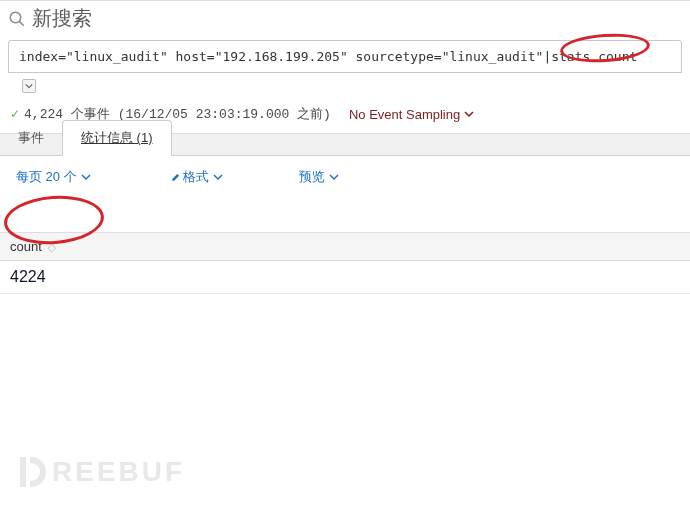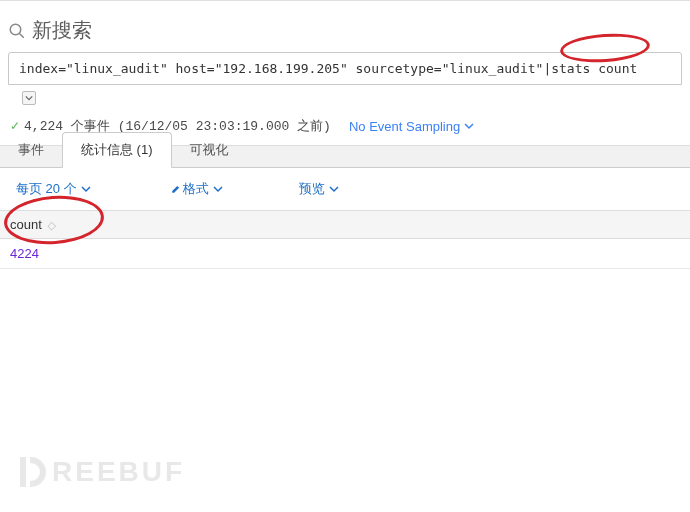--- a/index.html
+++ b/index.html
@@ -8,21 +8,21 @@
     background: #fff;
     color: #333;
     width: 690px;
     height: 512px;
     position: relative;
     overflow: hidden;
   }
   .header {
     display: flex;
     align-items: center;
-    padding: 16px 10px 8px 8px;
+    padding: 4px 10px 8px 8px;
     border-top: 1px solid #e0e0e0;
   }
   .search-icon {
     width: 18px;
     height: 18px;
     margin-right: 6px;
     color: #888;
   }
   .search-title {
     font-size: 20px;
@@ -54,21 +54,21 @@
   .time-toggle svg { width: 8px; height: 8px; color: #666; }
   .status-row {
     display: flex;
     align-items: center;
     padding: 4px 10px 10px 10px;
     font-size: 13px;
   }
   .check-icon { color: #5cb85c; margin-right: 4px; font-size: 12px; }
   .event-count { color: #4a4a4a; font-family: Liberation Mono, monospace; }
   .sampling-link {
-    color: #3b82f6;
+    color: #7f1d1d;
     margin-left: 18px;
     display: flex;
     align-items: center;
     cursor: pointer;
   }
   .sampling-link svg { width: 10px; height: 10px; margin-left: 4px; }
   .tabs {
     display: flex;
     background: #f1f1f1;
     border-top: 1px solid #ddd;
@@ -85,20 +85,21 @@
     border-right: 1px solid #ddd;
     position: relative;
   }
   .tab.active {
     background: #fff;
     border: 1px solid #ccc;
     border-bottom: 1px solid #fff;
     border-radius: 4px 4px 0 0;
     margin-bottom: -1px;
     color: #333;
+    text-decoration: underline;
   }
   .tab:not(.active) { border: none; }
   .toolbar {
     display: flex;
     align-items: center;
     padding: 12px 16px;
     font-size: 13px;
     gap: 48px;
   }
   .toolbar-item {
@@ -106,20 +107,21 @@
     margin-right: 28px;
     display: flex;
     align-items: center;
     cursor: pointer;
   }
   .toolbar-item svg { width: 10px; height: 10px; margin-left: 4px; }
   .pencil-icon { margin-right: 2px; width: 12px; height: 12px; }
   .results-table {
     width: 100%;
     border-collapse: collapse;
+    margin-top: 34px;
   }
   .results-table th {
     text-align: left;
     font-weight: 400;
     font-size: 13px;
     color: #333;
     background: #f5f5f5;
     border-top: 1px solid #ddd;
     border-bottom: 1px solid #ddd;
     padding: 6px 10px;
@@ -127,24 +129,24 @@
   .sort-icon {
     font-size: 11px;
     color: #bbb;
     margin-left: 2px;
     display: inline-flex;
     flex-direction: column;
     line-height: 5px;
     vertical-align: middle;
   }
   .results-table td {
-    font-size: 13px;
+    font-size: 16px;
     padding: 7px 10px;
     border-bottom: 1px solid #e8e8e8;
-    color: #6d28d9;
+    color: #0f172a;
   }
   .annot {
     position: absolute;
     border: 3px solid #d4252d;
     border-radius: 50%;
     pointer-events: none;
   }
   .annot1 { left: 560px; top: 34px; width: 90px; height: 28px; transform: rotate(-4deg);}
   .annot2 { left: 4px; top: 196px; width: 100px; height: 48px; transform: rotate(-4deg);}
   .watermark {
@@ -192,21 +194,20 @@
     <span>No Event Sampling</span>
     <svg viewBox="0 0 10 10">
         <path d="M1 3 L5 7 L9 3" fill="none" stroke="currentColor" stroke-width="1.5"></path>
       </svg>
   </span>
 </div>
 
 <div class="tabs">
   <div class="tab">事件</div>
   <div class="tab active">统计信息 (1)</div>
-  <div class="tab">可视化</div>
 </div>
 
 <div class="toolbar">
   <span class="toolbar-item">
     <span>每页 20 个</span>
     <svg viewBox="0 0 10 10">
         <path d="M1 3 L5 7 L9 3" fill="none" stroke="currentColor" stroke-width="1.5"></path>
       </svg>
   </span>
   <span class="toolbar-item">

